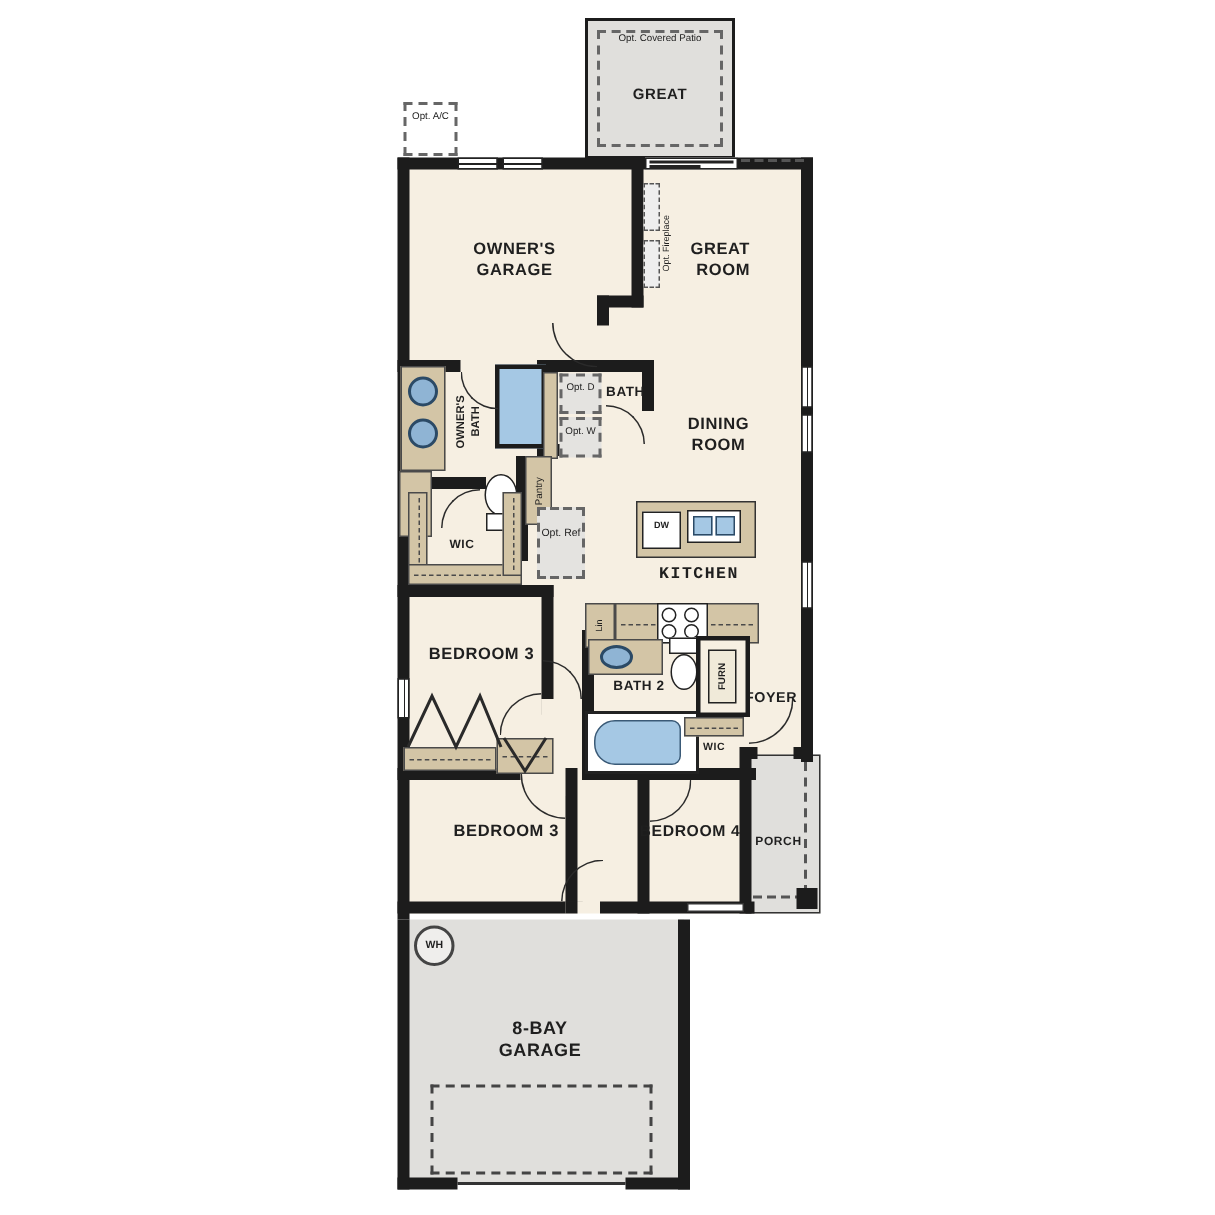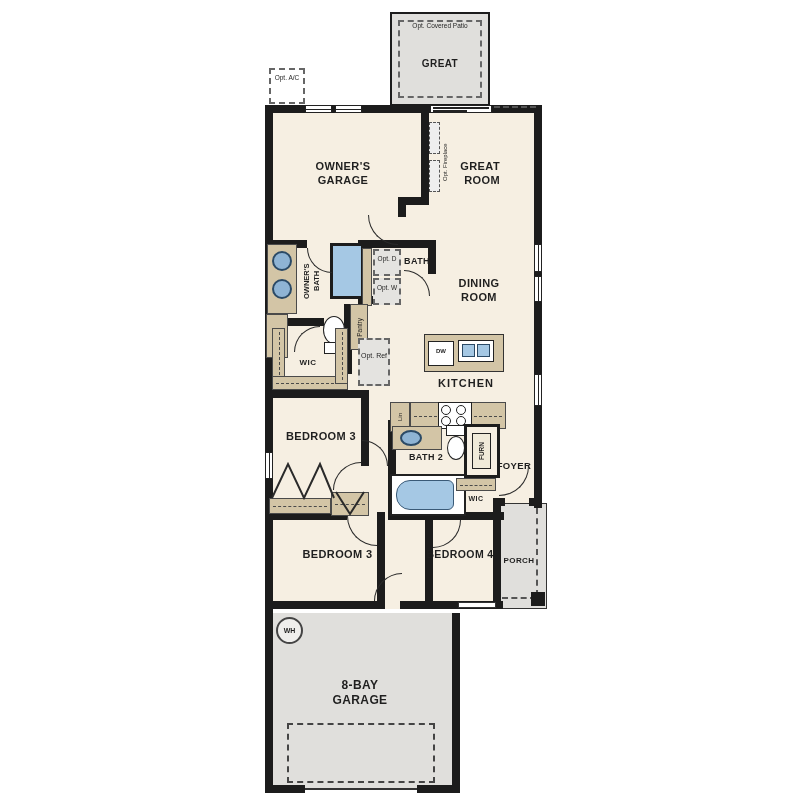--- a/index.html
+++ b/index.html
@@ -98,21 +98,21 @@
   <div style="left:494px;top:106px;width:42px;height:4px;border-top:2px dashed #555;"></div>
   <div class="winV" style="left:534px;top:244px;width:8px;height:28px;"></div>
   <div class="winV" style="left:534px;top:276px;width:8px;height:26px;"></div>
   <div class="winV" style="left:534px;top:374px;width:8px;height:32px;"></div>
   <div class="winV" style="left:265px;top:452px;width:8px;height:27px;"></div>
   <div style="left:458px;top:602px;width:38px;height:6px;background:#fff;border:1px solid #333;"></div>
 
   <div class="lbl" style="left:307px;top:160px;width:72px;font-size:11px;">OWNER'S GARAGE</div>
   <div class="lbl" style="left:438px;top:160px;width:62px;font-size:11px;text-align:right;">GREAT ROOM</div>
   <div class="lbl" style="left:444px;top:277px;width:70px;font-size:11px;">DINING ROOM</div>
-  <div class="lbl" style="left:420px;top:377px;width:92px;font-size:11px;letter-spacing:1px;">KITCHEN</div>
+  <div class="lbl" style="left:420px;top:377px;width:92px;font-size:11px;letter-spacing:1px;font-family:Liberation Mono, monospace;">KITCHEN</div>
   <div class="lbl" style="left:266px;top:430px;width:110px;font-size:11px;">BEDROOM 3</div>
   <div class="lbl" style="left:266px;top:548px;width:133px;font-size:11px;padding-left:10px;">BEDROOM 3</div>
   <div class="lbl" style="left:420px;top:548px;width:80px;font-size:10.5px;">BEDROOM 4</div>
   <div class="lbl" style="left:496px;top:556px;width:46px;font-size:8px;">PORCH</div>
   <div class="lbl" style="left:488px;top:460px;width:52px;font-size:9.5px;">FOYER</div>
   <div class="lbl" style="left:398px;top:256px;width:38px;font-size:9px;">BATH</div>
   <div class="lbl" style="left:408px;top:452px;width:36px;font-size:9px;">BATH 2</div>
   <div class="lbl" style="left:288px;top:358px;width:40px;font-size:8px;">WIC</div>
   <div class="lbl" style="left:456px;top:495px;width:40px;font-size:7px;">WIC</div>
 

